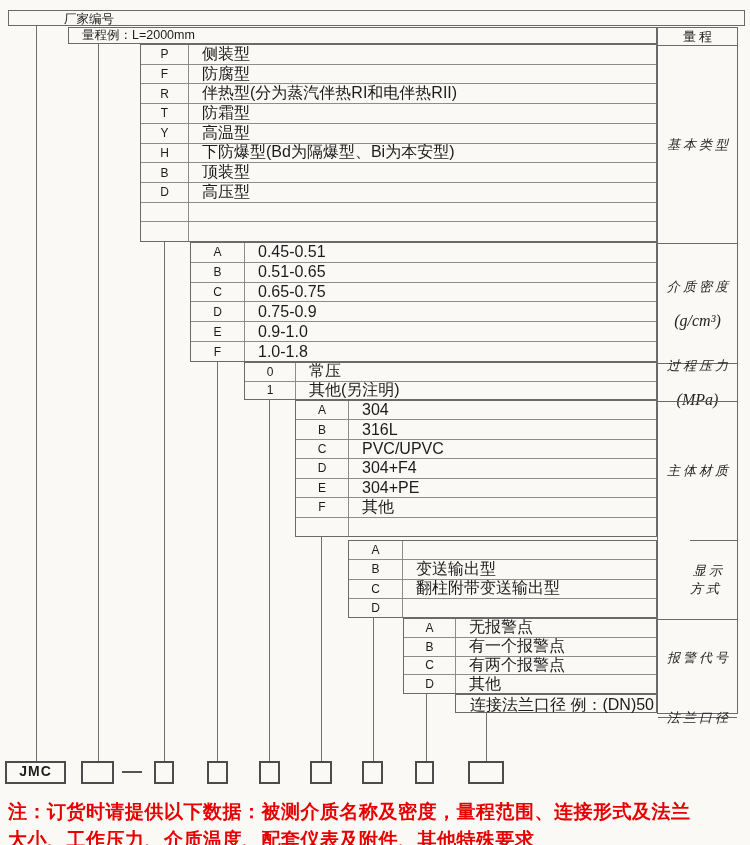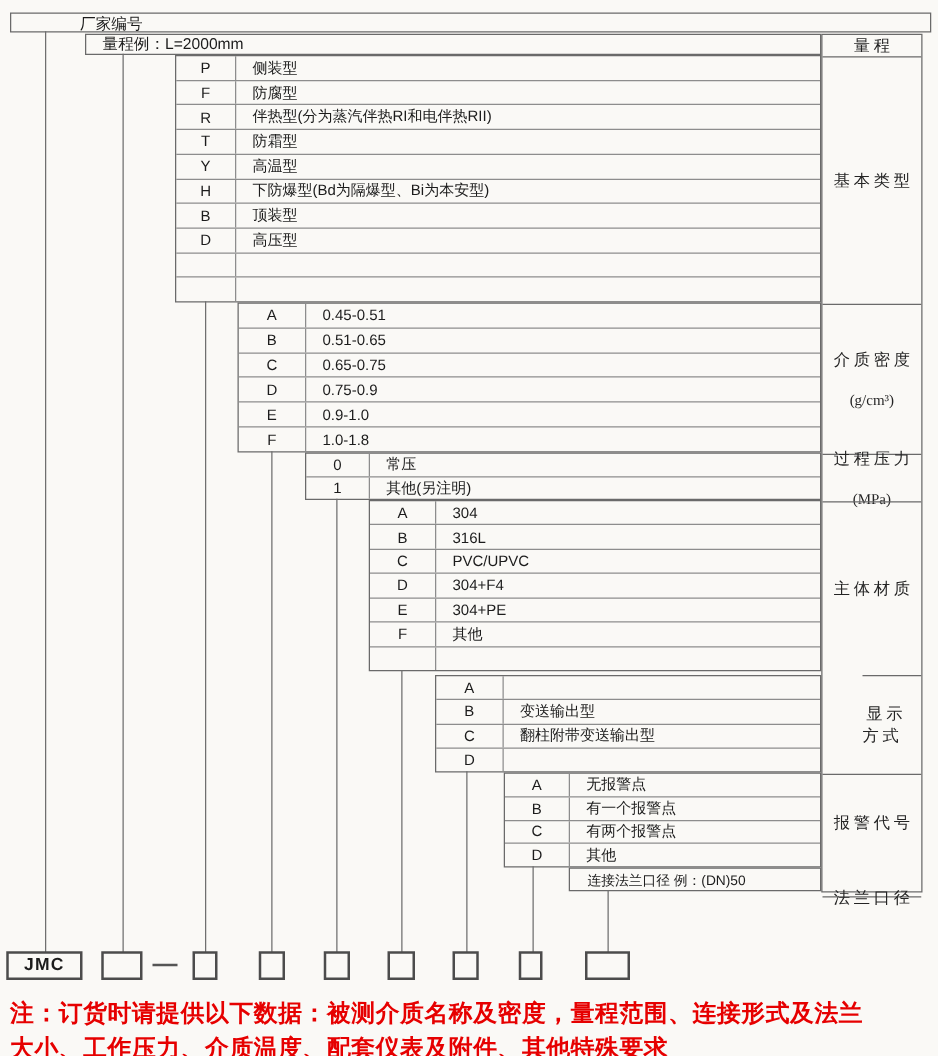--- a/index.html
+++ b/index.html
@@ -38,58 +38,58 @@
   }
   .trow{flex:1;display:flex;align-items:stretch;min-height:0;}
   .trow + .trow{border-top:1px solid #8d8d8d;}
   .c{
     border-right:1px solid #8d8d8d;
     display:flex;align-items:center;justify-content:center;
     font-size:12px;flex:none;
   }
   .d{
     flex:1;display:flex;align-items:center;
-    padding-left:13px;font-size:12px;white-space:nowrap;overflow:hidden;
+    padding-left:13px;font-size:16px;white-space:nowrap;overflow:hidden;
   }
   .t-type   {left:140px;top:44px; width:517px;height:198px;}
   .t-type .c{width:47px;}
   .t-dens   {left:190px;top:242px;width:467px;height:120px;}
   .t-dens .c{width:53px;}
   .t-pres   {left:244px;top:362px;width:413px;height:38px;}
   .t-pres .c{width:50px;}
   .t-mat    {left:295px;top:400px;width:362px;height:137px;}
   .t-mat .c {width:52px;}
   .t-disp   {left:348px;top:540px;width:309px;height:78px;}
   .t-disp .c{width:53px;}
   .t-alarm  {left:403px;top:618px;width:254px;height:76px;}
   .t-alarm .c{width:51px;}
 
   
   .flangerow{
     position:absolute;left:455px;top:694px;width:202px;height:19px;
     border:1px solid #6a6a6a;box-sizing:border-box;
-    display:flex;align-items:flex-end;font-size:11px;white-space:nowrap;
+    display:flex;align-items:flex-start;font-size:16px;white-space:nowrap;
   }
   .flangerow span{padding-left:14px;}
 
   
   .labelcol{
     position:absolute;left:657px;top:27px;width:81px;height:687px;
     border:1px solid #6a6a6a;box-sizing:border-box;
     display:flex;flex-direction:column;
     font-family:"Liberation Serif","DejaVu Serif",serif;
     color:#242424;
   }
   .lcell{
     display:flex;flex-direction:column;align-items:center;justify-content:center;
     font-size:13px;letter-spacing:3px;text-indent:3px;
     flex:none;box-sizing:border-box;min-height:0;
   }
-  .lcell + .lcell{border-top:1px solid #6a6a6a;}
-  .lcell .sub{font-size:12px;letter-spacing:0;text-indent:0;margin-top:16px;}
+  .lcell + .lcell{border-top:1px solid #6a6a6a;font-style:italic;}
+  .lcell .sub{font-size:16px;letter-spacing:0;text-indent:0;margin-top:16px;}
   .lh-range{height:17px;}
   .lh-type{height:198px;}
   .lh-dens{height:120px;}
   .lh-pres{height:38px;}
   .lh-mat{height:139px;}
   .lh-disp{height:79px;margin-left:32px;}
   .lh-alarm{height:76px;}
   .lh-flange{flex:1;margin-top:22px;}
 
   

